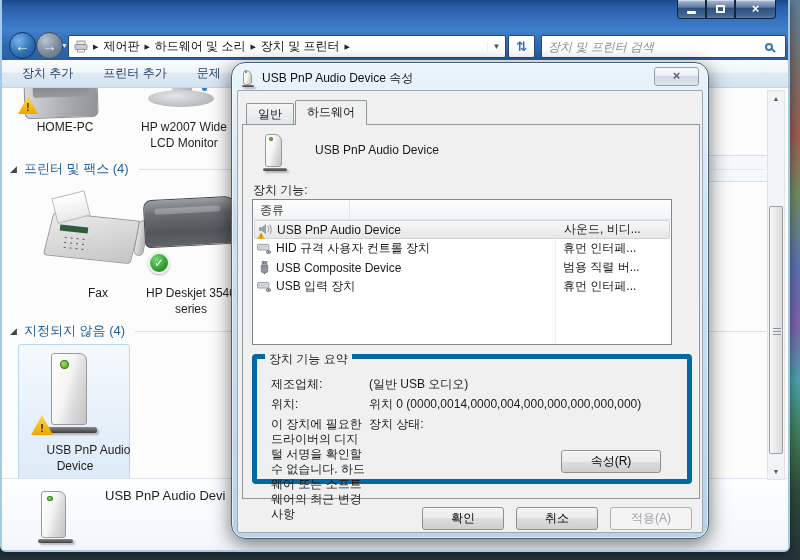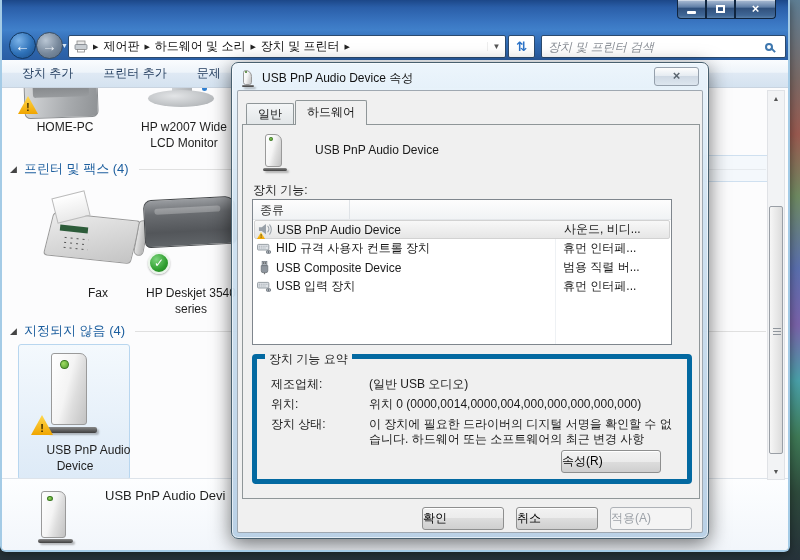--- a/index.html
+++ b/index.html
@@ -116,21 +116,21 @@
     background:#f2f3f5; border:1px solid #e0e2e6; }
   .vs-arrow { position:absolute; left:0; width:16px; height:15px; font-size:7px; color:#555; text-align:center; line-height:15px; }
   .vs-thumb { position:absolute; left:1px; top:115px; width:14px; height:248px;
     background:linear-gradient(90deg,#f6f6f6,#dcdcdc); border:1px solid #9a9fa6; border-radius:2px; }
   .vs-grip { position:absolute; left:3px; top:121px; width:8px; height:7px;
     background:repeating-linear-gradient(#8f959c 0 1px,transparent 1px 3px); }
 
   
   .dialog { position:absolute; left:229px; top:62px; width:478px; height:477px; z-index:10;
     background:linear-gradient(180deg,rgba(236,245,252,.97),rgba(207,226,241,.95) 30%,rgba(183,207,229,.95));
-    border:1px solid #48606f; border-radius:7px; box-shadow:0 5px 20px rgba(0,0,0,.55), inset 0 0 0 1px rgba(255,255,255,.6); }
+    border:1px solid #48606f; border-radius:14px; box-shadow:0 5px 20px rgba(0,0,0,.55), inset 0 0 0 1px rgba(255,255,255,.6); }
   .dlg-title { position:absolute; left:10px; top:5px; right:64px; height:20px; display:flex; align-items:center; gap:7px; }
   .dlg-title-text { font-size:12px; color:#111; white-space:nowrap; }
   .dlg-close { position:absolute; top:4px; right:9px; width:45px; height:19px; border:1px solid #95a0ac; border-radius:3px;
     background:linear-gradient(#fdfdfd,#e6ecf2 45%,#cfd9e4 50%,#dde6ef); color:#5a646e; font-weight:bold; font-size:13px; text-align:center; line-height:16px; }
   .dlg-client { position:absolute; left:5px; top:27px; right:5px; bottom:5px; background:#f0f0f0;
     border:1px solid rgba(60,80,100,.45); border-radius:2px; }
 
   .tab { position:absolute; height:21px; top:12px; background:linear-gradient(#f4f6f7,#e2e6e8);
     border:1px solid #8f9698; border-bottom:none; border-radius:2px 2px 0 0;
     font-size:12px; line-height:20px; padding:0 11px; z-index:1; }
@@ -151,21 +151,21 @@
   .lr-name { width:280px; white-space:nowrap; overflow:hidden; }
   .lr-type { width:97px; padding-left:7px; white-space:nowrap; overflow:hidden; }
   .row-warn { width:8px; height:7px; font-size:5px; line-height:8px; left:-1px; bottom:-2px; top:auto; }
 
   .groupbox { position:absolute; left:9px; top:229px; width:440px; height:130px;
     border:5px solid #0369a1; border-radius:4px; }
   .gb-label { position:absolute; top:-8px; left:8px; background:#f0f0f0; padding:0 4px; font-size:12px; color:#222; }
   .gb-grid { position:absolute; left:14px; top:18px; right:10px; display:grid; grid-template-columns:98px 1fr; row-gap:5px; font-size:12px; line-height:15px; }
   .props-btn { position:absolute; right:26px; bottom:6px; width:100px; height:23px; }
 
-  .btn { border:1px solid #8e8f8f; border-radius:3px; font-size:12px; line-height:20px; color:#000;
+  .btn { border:1px solid #8e8f8f; border-radius:3px; text-align:center; font-size:12px; line-height:20px; color:#000;
     background:linear-gradient(#f2f2f2 0%,#ebebeb 50%,#dddddd 50%,#cfcfcf 100%); box-shadow:inset 0 1px 0 #fff; }
   .btn.disabled { border-color:#aeb2b7; background:#f4f4f4; color:#9da2a8; box-shadow:none; }
   .dlg-btn { position:absolute; top:416px; width:82px; height:23px; }
 </style>
 </head>
 <body>
 
 <div class="screen">
   <div class="window">
 
@@ -371,22 +371,22 @@
             </div>
           </div>
 
           <div class="groupbox">
             <span class="gb-label">장치 기능 요약</span>
             <div class="gb-grid">
               <span>제조업체:</span>
               <span>(일반 USB 오디오)</span>
               <span>위치:</span>
               <span>위치 0 (0000,0014,0000,004,000,000,000,000,000)</span>
+              <span>이 장치에 필요한 드라이버의 디지털 서명을 확인할 수 없습니다. 하드웨어 또는 소프트웨어의 최근 변경 사항</span>
               <span>장치 상태:</span>
-              <span>이 장치에 필요한 드라이버의 디지털 서명을 확인할 수 없습니다. 하드웨어 또는 소프트웨어의 최근 변경 사항</span>
             </div>
             <div class="btn props-btn">속성(R)</div>
           </div>
         </div>
 
         <div class="btn dlg-btn" style="left:184px;">확인</div>
         <div class="btn dlg-btn" style="left:278px;">취소</div>
         <div class="btn dlg-btn disabled" style="left:372px;">적용(A)</div>
       </div>
     </div>

